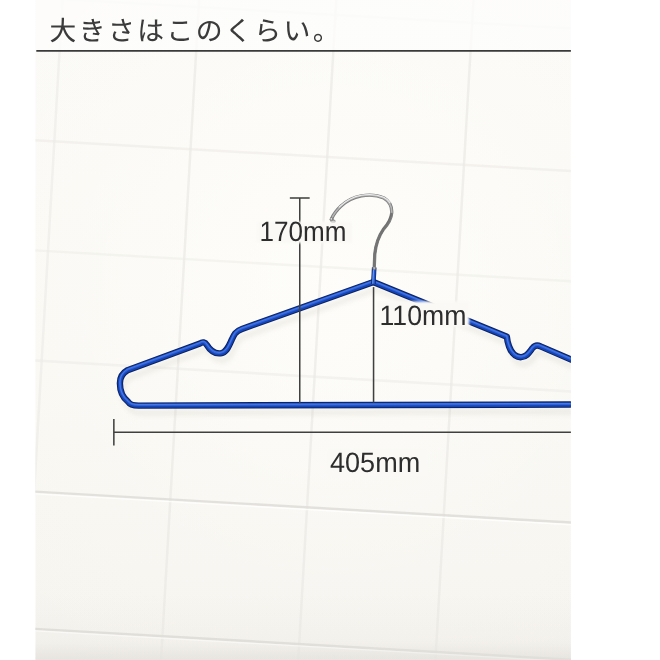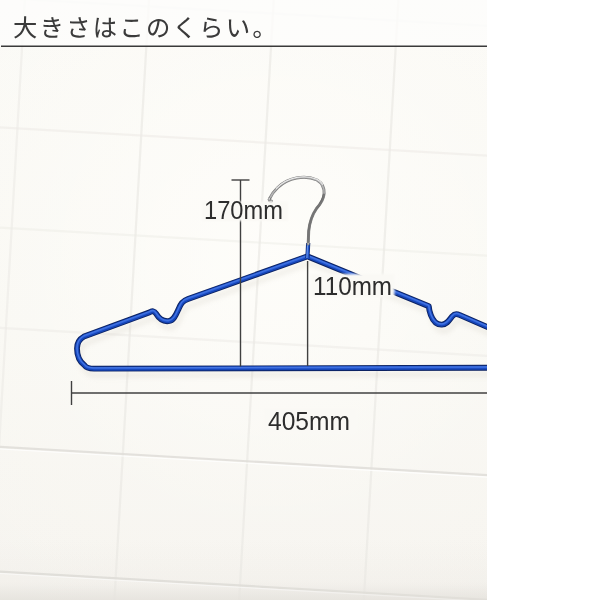--- a/index.html
+++ b/index.html
@@ -1,15 +1,15 @@
 <!DOCTYPE html>
 <html><head><meta charset="utf-8"><style>
 html,body{margin:0;padding:0;background:#fff;}
 #stage{position:relative;width:487px;height:600px;overflow:hidden;
- font-family:"Liberation Sans",sans-serif;}
+ font-family:"Liberation Sans",sans-serif;margin-left:32px;}
 </style></head><body>
 <div id="stage">
 <svg width="600" height="600" viewBox="0 0 600 600" xmlns="http://www.w3.org/2000/svg">
 <defs>
  <linearGradient id="bgv" x1="0" y1="0" x2="0" y2="1">
   <stop offset="0" stop-color="#fbfaf6"></stop>
           <stop offset="0.55" stop-color="#f9f8f3"></stop>
   <stop offset="0.97" stop-color="#f6f4ef"></stop>
           <stop offset="1" stop-color="#edebe6"></stop>
  </linearGradient>

